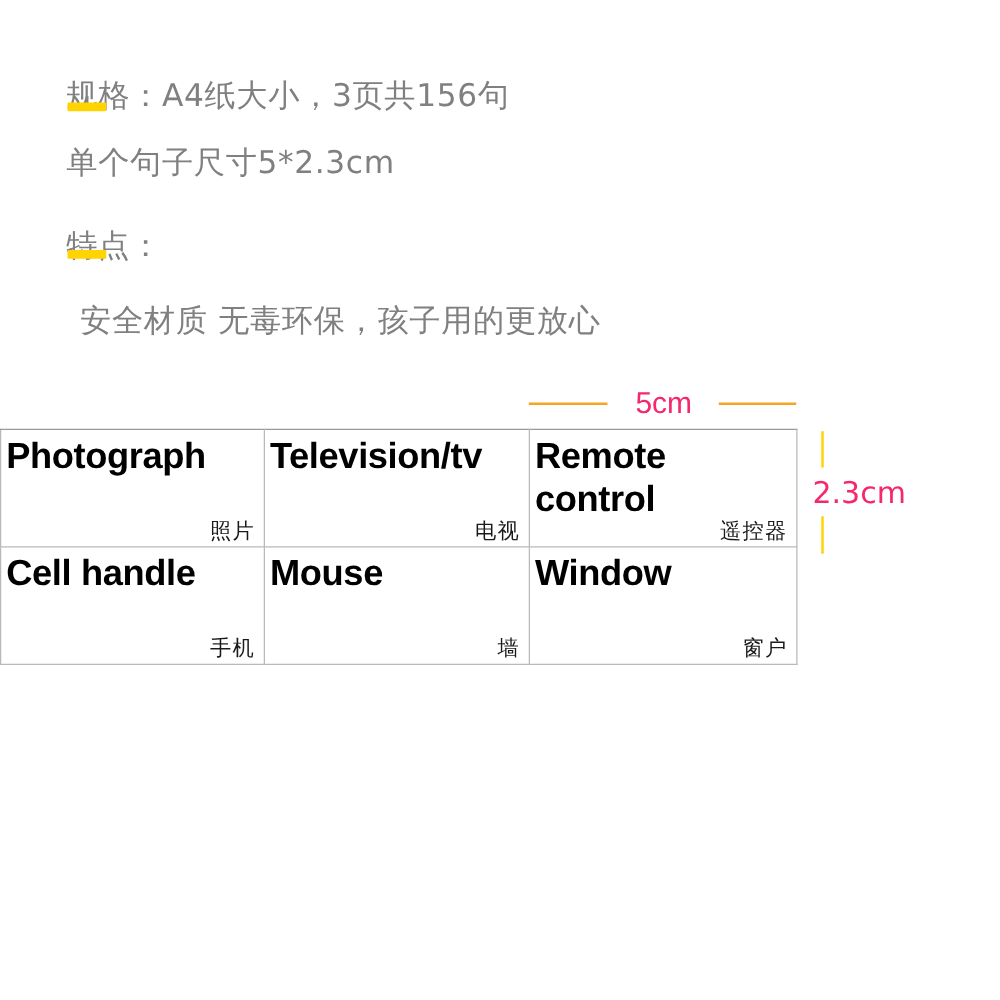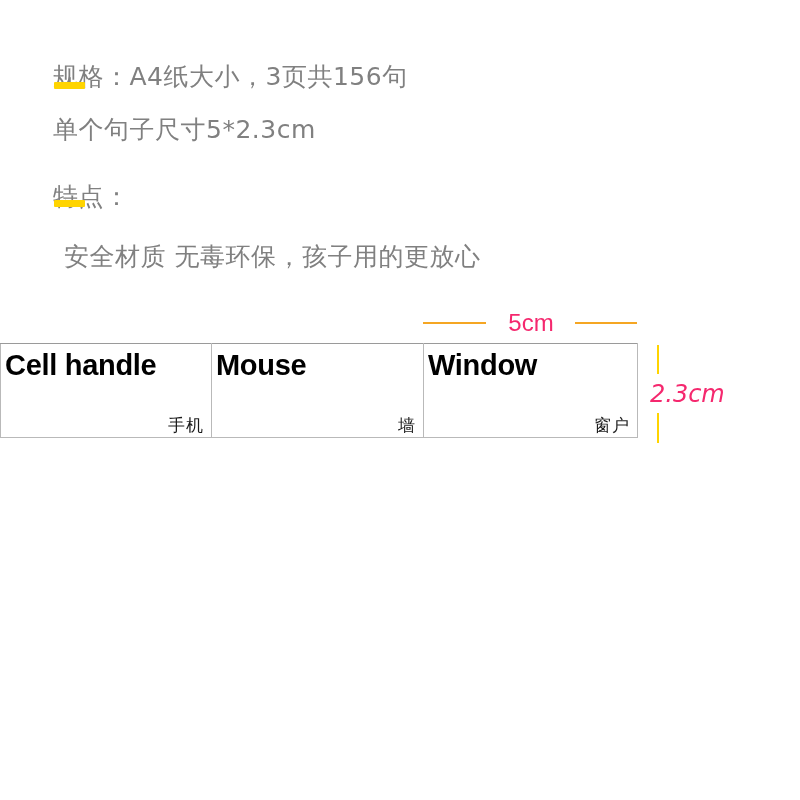--- a/index.html
+++ b/index.html
@@ -95,21 +95,20 @@
   #dim-v-rule-bottom { top: 68px; height: 30px; }
   #dim-v-label {
     position: absolute;
     left: 5px;
     top: 32px;
     color: #F5286E;
     font-size: 24px;
     line-height: 34px;
     white-space: nowrap;
     font-family: "DejaVu Sans", "Liberation Sans", sans-serif;
-    font-style: italic;
   }
 
   
   .card-table {
     position: absolute;
     left: 0px;
     top: 343px;
     width: 637px;
     border-collapse: collapse;
     table-layout: fixed;
@@ -187,20 +186,40 @@
   <colgroup>
       <col class="c1">
       <col class="c2">
       <col class="c3">
     </colgroup>
   <tbody>
 
 
 
 
+    <tr>
+      <td>
+        <div class="cell">
+          <span class="cell-en">Photograph</span>
+          <span class="cell-zh">照片</span>
+        </div>
+      </td>
+      <td>
+        <div class="cell">
+          <span class="cell-en">Television/tv</span>
+          <span class="cell-zh">电视</span>
+        </div>
+      </td>
+      <td>
+        <div class="cell">
+          <span class="cell-en">Remote control</span>
+          <span class="cell-zh">遥控器</span>
+        </div>
+      </td>
+    </tr>
 
     <tr>
       <td>
         <div class="cell">
           <span class="cell-en">Cell handle</span>
           <span class="cell-zh">手机</span>
         </div>
       </td>
       <td>
         <div class="cell">

